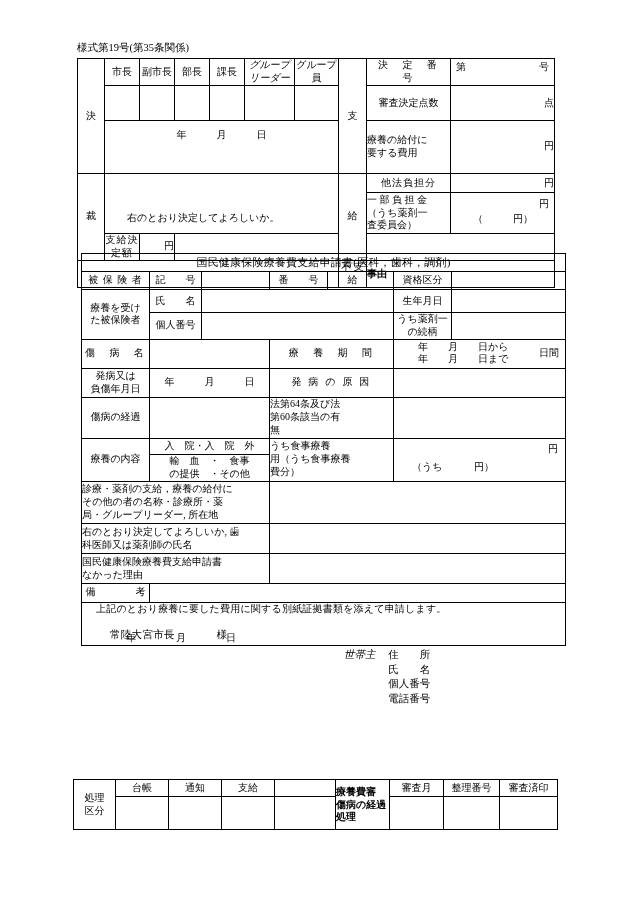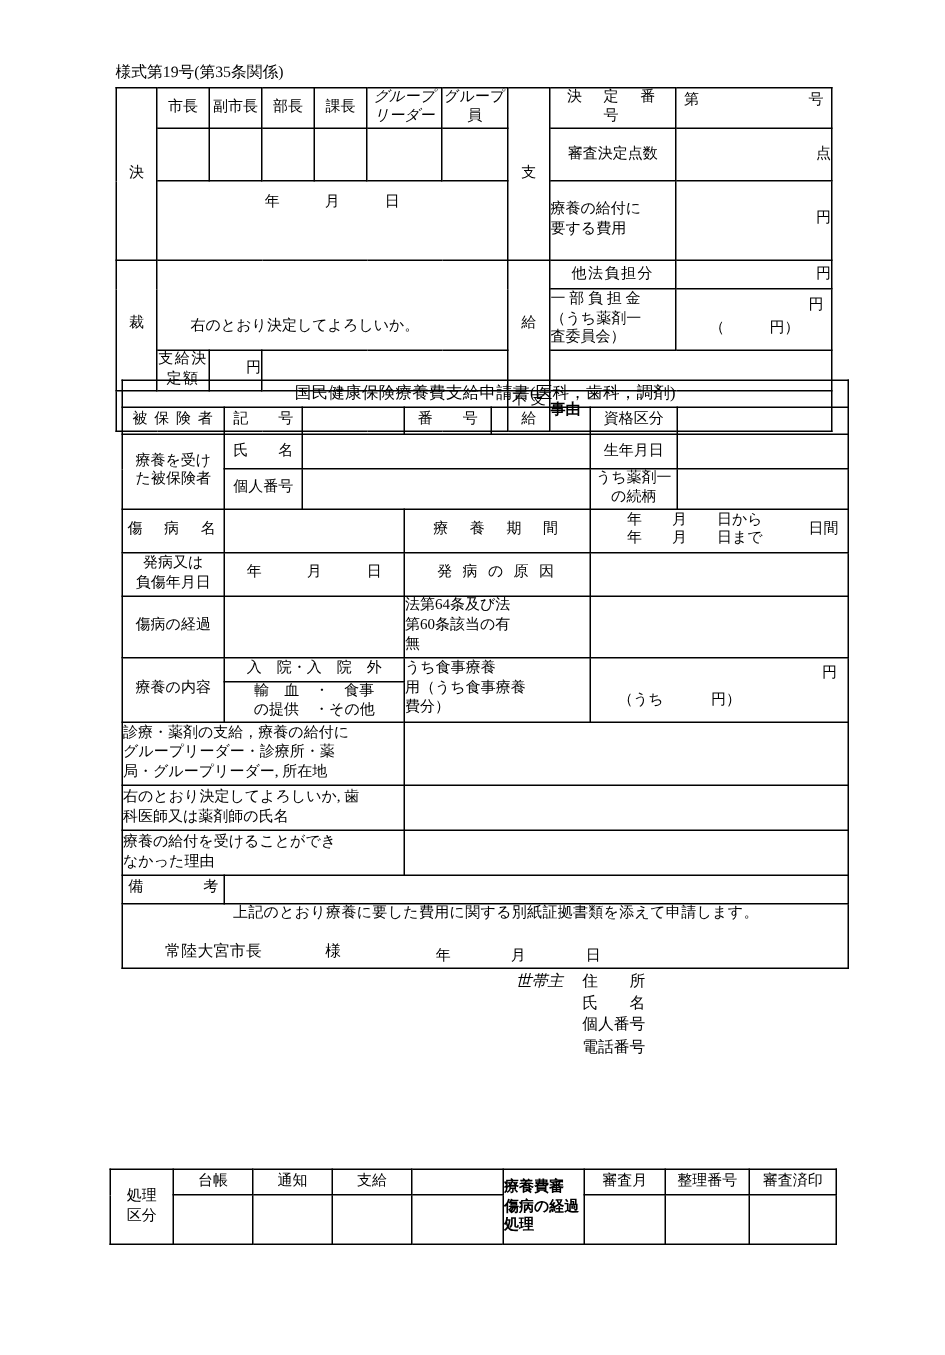--- a/index.html
+++ b/index.html
@@ -95,21 +95,20 @@
     height: 20px;
     letter-spacing: 0.2px;
   }
 
   .decl-block {
     padding: 6px 0 4px 0;
     font-size: 10.5px;
     line-height: 1.05;
     position: relative;
     height: 120px;
-    text-align: center;
   }
   .decl-line1 { padding-left: 14px; letter-spacing: 0.2px; }
   .decl-date  { padding-left: 44px; margin-top: 17px; letter-spacing: 0px; }
   .decl-owner {
     position: absolute;
     left: 262px;
     top: 45px;
     font-size: 10.5px;
     line-height: 1.42;
     white-space: nowrap;
@@ -332,37 +331,37 @@
     <tr>
       <td colspan="2" class="c vert-tight" style="height:26px">
         <div>輸　血　・　食事</div>
         <div>の提供　・その他</div>
       </td>
     </tr>
 
     <tr>
       <td colspan="3" class="l pad-l vert-tight" style="height:40px;padding-top:1px">
         <div>診療・薬剤の支給，療養の給付に</div>
-        <div>グループリーダー・診療所・薬</div>
+        <div>その他の者の名称・診療所・薬</div>
         <div>局・グループリーダー, 所在地</div>
       </td>
       <td colspan="4"></td>
     </tr>
 
     <tr>
       <td colspan="3" class="l pad-l vert-tight" style="height:28px;padding-top:1px">
         <div>右のとおり決定してよろしいか, 歯</div>
         <div>科医師又は薬剤師の氏名</div>
       </td>
       <td colspan="4"></td>
     </tr>
 
     <tr>
       <td colspan="3" class="l pad-l vert-tight" style="height:28px;padding-top:1px">
-        <div>療養の給付を受けることができ</div>
+        <div>国民健康保険療養費支給申請書</div>
         <div>なかった理由</div>
       </td>
       <td colspan="4"></td>
     </tr>
 
     <tr>
       <td class="c" style="height:18px">備　　　　考</td>
       <td colspan="6"></td>
     </tr>
 

